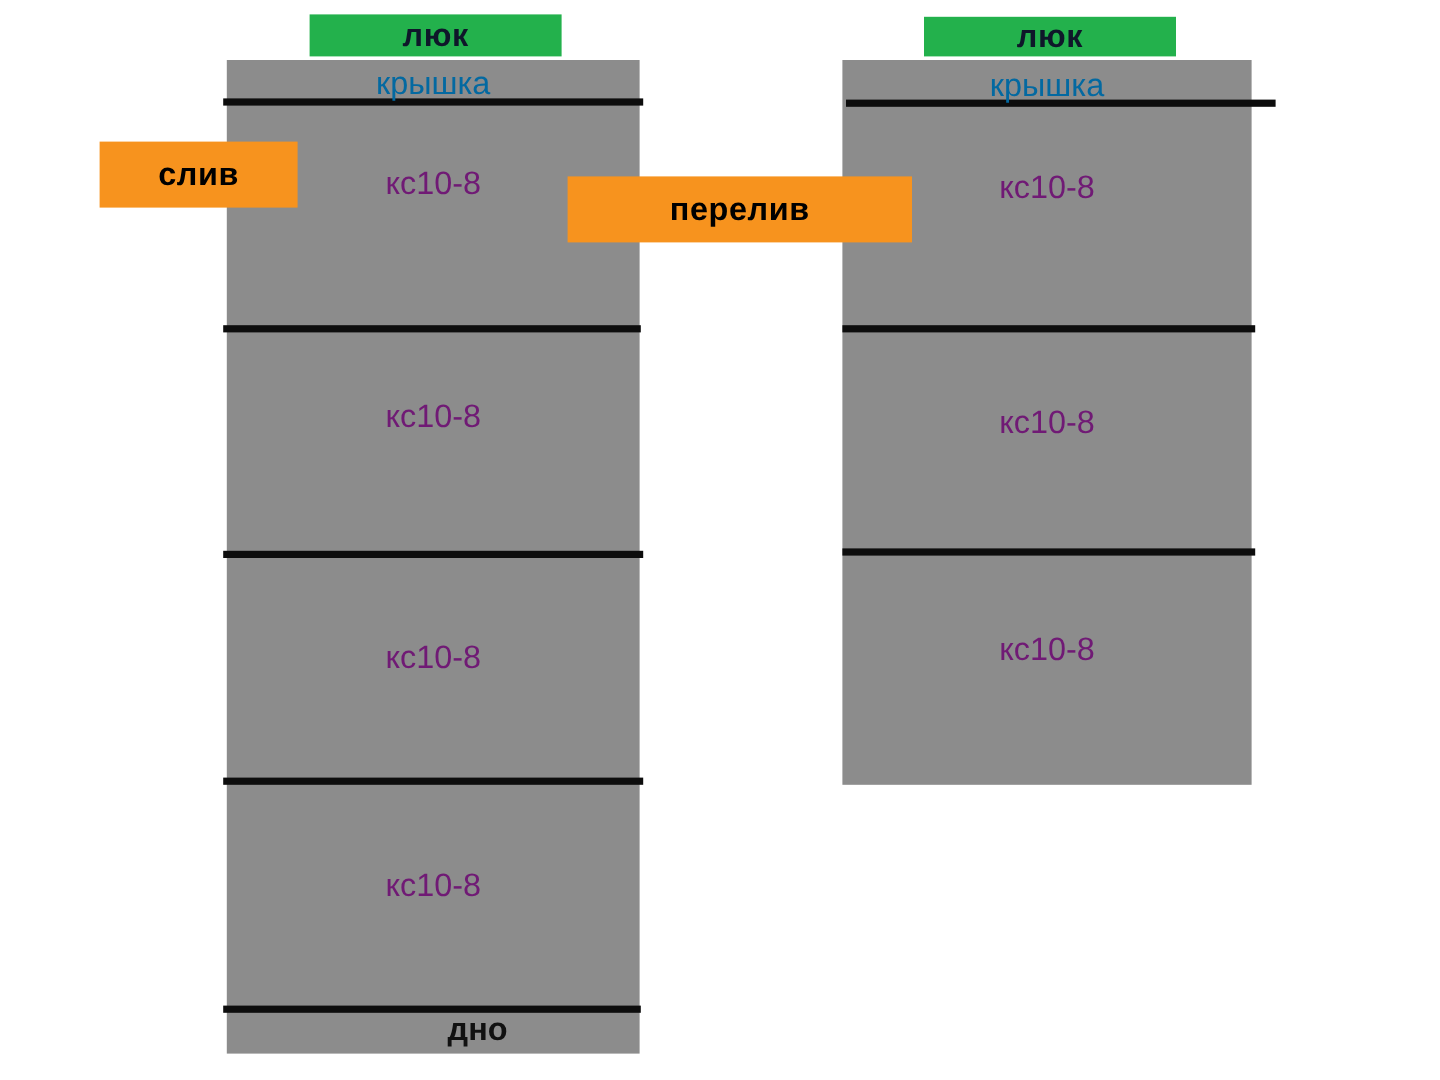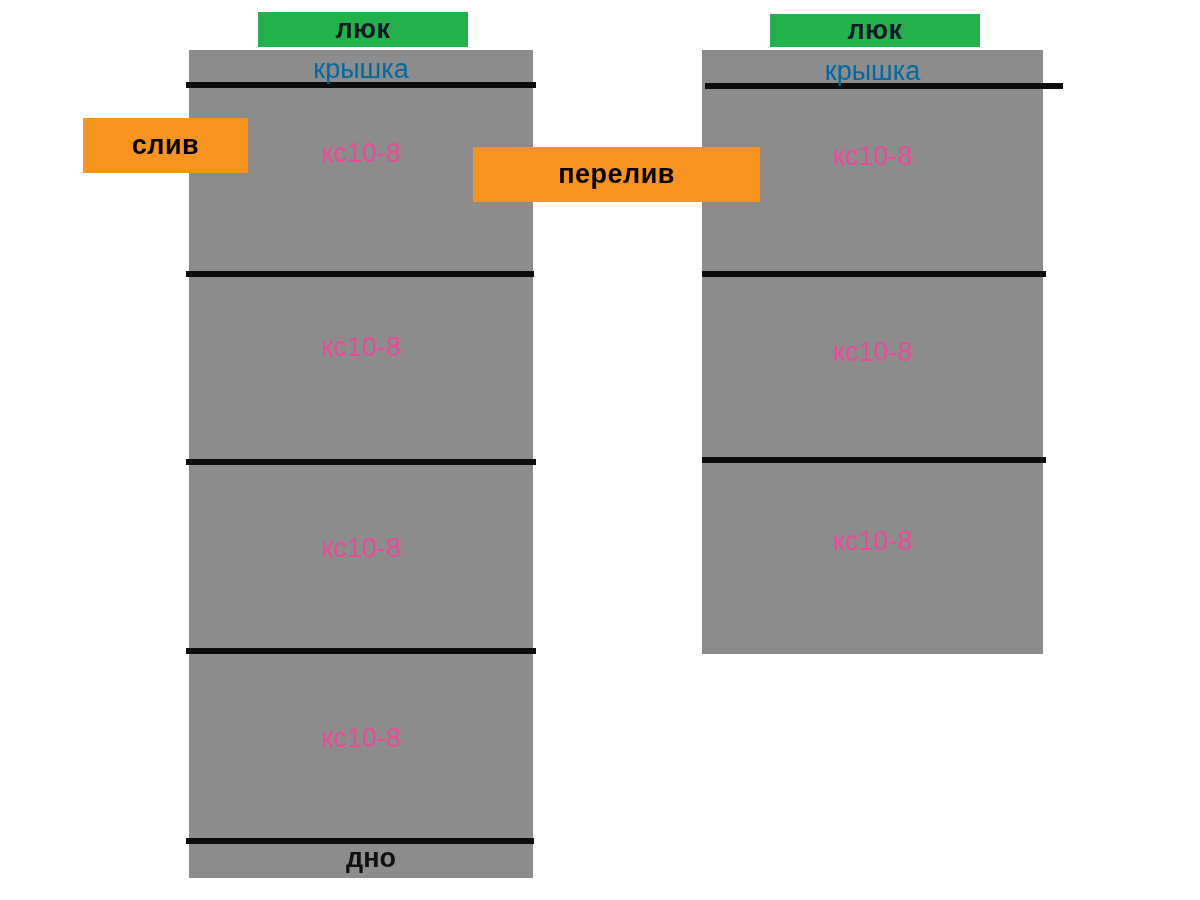--- a/index.html
+++ b/index.html
@@ -48,21 +48,21 @@
     z-index: 5;
   }
   .divider {
     position: absolute;
     background: #0d0d0d;
     height: 6px;
     z-index: 3;
   }
   .ring-label {
     position: absolute;
-    color: #ec4899;
+    color: #701a75;
     font-size: 27px;
     text-align: center;
     z-index: 4;
     white-space: nowrap;
   }
   .cap-label {
     position: absolute;
     color: #0369a1;
     font-size: 27px;
     text-align: center;
@@ -113,21 +113,21 @@
   </div>
 
   <div class="divider" style="left:186px; top:648px; width:350px;"></div>
 
   <div class="ring-label" style="left:189px; top:723px; width:344px;">
     <span>кс10-8</span>
   </div>
 
   <div class="divider" style="left:186px; top:838px; width:348px;"></div>
 
-  <div class="bottom-label" style="left:173px; top:843px; width:396px;">
+  <div class="bottom-label" style="left:200px; top:843px; width:396px;">
     <span>дно</span>
   </div>
 
   <div class="well" style="left:702px; top:50px; width:341px; height:604px;"></div>
 
   <div class="hatch" style="left:770px; top:14px; width:210px; height:33px;">
     <span>люк</span>
   </div>
 
   <div class="cap-label" style="left:702px; top:56px; width:341px;">

